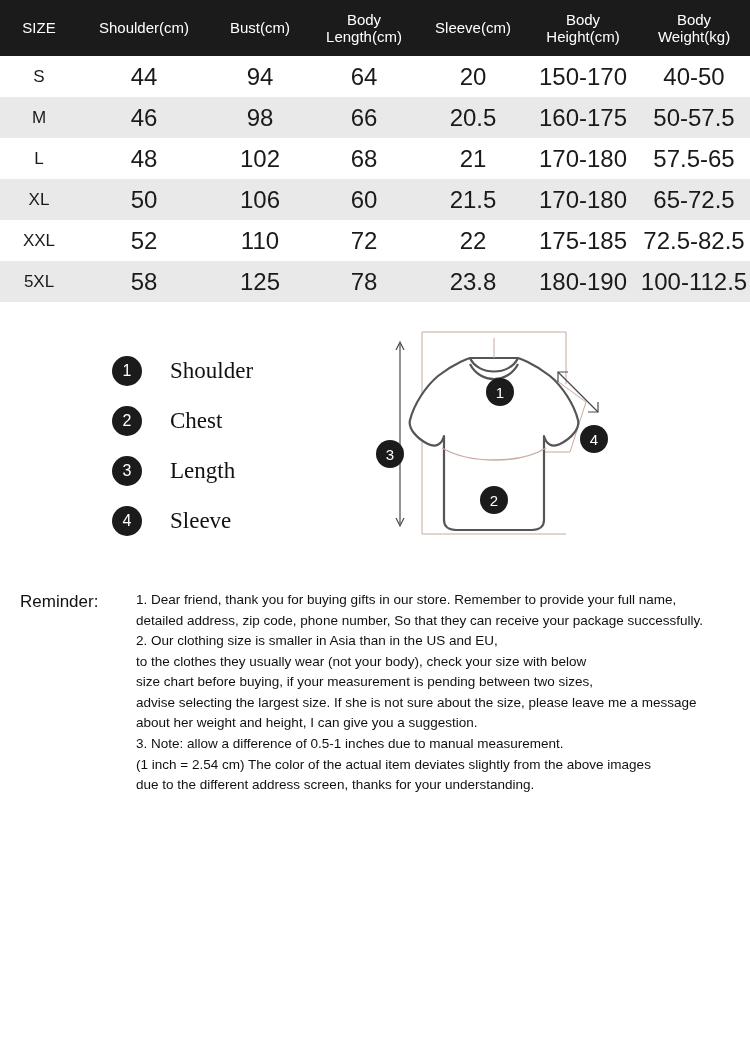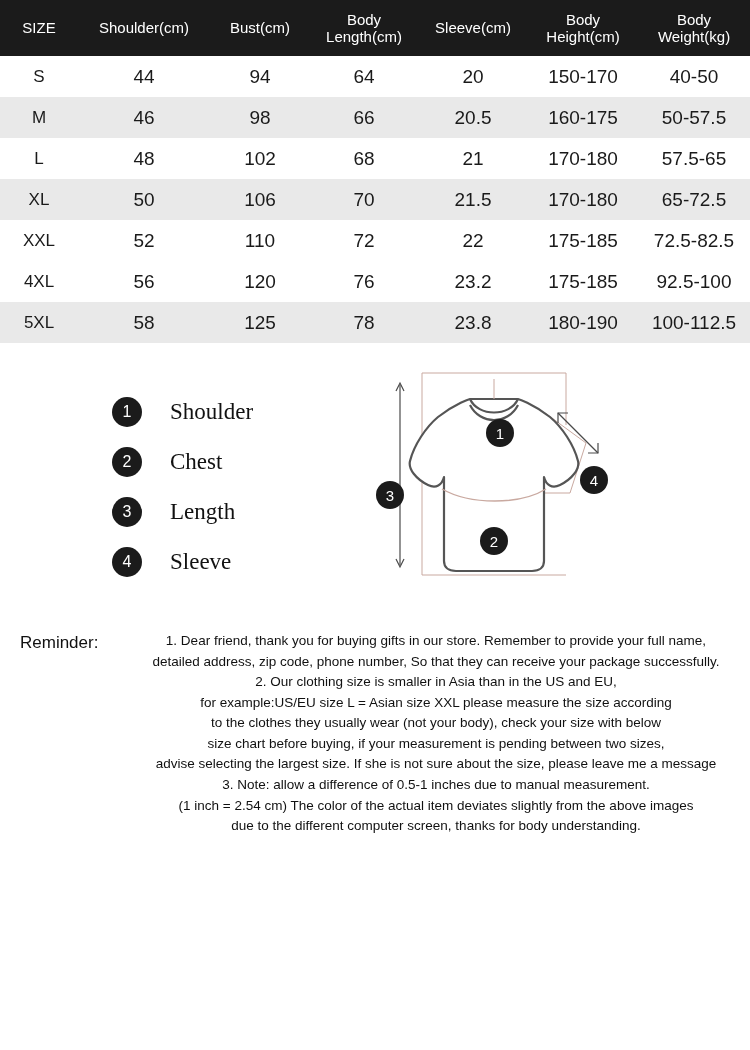--- a/index.html
+++ b/index.html
@@ -27,21 +27,21 @@
   table.size-table thead th {
     background: #1b1b1b;
     color: #ffffff;
     height: 56px;
     font-size: 15px;
     line-height: 1.15;
   }
   table.size-table thead th .two-line { display: block; }
   table.size-table tbody td {
     height: 41px;
-    font-size: 19px;
+    font-size: 24px;
     color: #1a1a1a;
   }
   table.size-table tbody tr.odd { background: #ffffff; }
   table.size-table tbody tr.even { background: #e9e9e9; }
   table.size-table td.size-col { font-size: 17px; }
 
   
   col.c0 { width: 78px; }
   col.c1 { width: 132px; }
   col.c2 { width: 100px; }
@@ -118,21 +118,21 @@
     top: 2px;
     font-size: 17px;
     color: #111;
   }
   .reminder-body {
     margin-left: 118px;
     font-size: 13.5px;
     line-height: 1.45;
     color: #111;
   }
-  .reminder-body p { margin: 0 0 1px 0; text-align: center; }
+  .reminder-body p { margin: 0 0 1px 0; }
 </style>
 </head>
 <body>
 
 <div class="page">
 
   <table class="size-table">
     <colgroup>
       <col class="c0">
         <col class="c1">
@@ -195,42 +195,33 @@
         <td>102</td>
         <td>68</td>
         <td>21</td>
         <td>170-180</td>
         <td>57.5-65</td>
       </tr>
       <tr class="even">
         <td class="size-col">XL</td>
         <td>50</td>
         <td>106</td>
-        <td>70</td>
+        <td>60</td>
         <td>21.5</td>
         <td>170-180</td>
         <td>65-72.5</td>
       </tr>
       <tr class="odd">
         <td class="size-col">XXL</td>
         <td>52</td>
         <td>110</td>
         <td>72</td>
         <td>22</td>
         <td>175-185</td>
         <td>72.5-82.5</td>
-      </tr>
-      <tr class="odd">
-        <td class="size-col">4XL</td>
-        <td>56</td>
-        <td>120</td>
-        <td>76</td>
-        <td>23.2</td>
-        <td>175-185</td>
-        <td>92.5-100</td>
       </tr>
       <tr class="even">
         <td class="size-col">5XL</td>
         <td>58</td>
         <td>125</td>
         <td>78</td>
         <td>23.8</td>
         <td>180-190</td>
         <td>100-112.5</td>
       </tr>
@@ -317,23 +308,23 @@
       <div class="fig-badge b4">4</div>
     </div>
   </div>
 
   <div class="reminder">
     <div class="reminder-title">Reminder:</div>
     <div class="reminder-body">
       <p>1. Dear friend, thank you for buying gifts in our store. Remember to provide your full name,</p>
       <p>detailed address, zip code, phone number, So that they can receive your package successfully.</p>
       <p>2. Our clothing size is smaller in Asia than in the US and EU,</p>
-      <p>for example:US/EU size L = Asian size XXL please measure the size according</p>
       <p>to the clothes they usually wear (not your body), check your size with below</p>
       <p>size chart before buying, if your measurement is pending between two sizes,</p>
       <p>advise selecting the largest size. If she is not sure about the size, please leave me a message</p>
+      <p>about her weight and height, I can give you a suggestion.</p>
       <p>3. Note: allow a difference of 0.5-1 inches due to manual measurement.</p>
       <p>(1 inch = 2.54 cm) The color of the actual item deviates slightly from the above images</p>
-      <p>due to the different computer screen, thanks for body understanding.</p>
+      <p>due to the different address screen, thanks for your understanding.</p>
     </div>
   </div>
 
 </div>
 
 </body></html>

